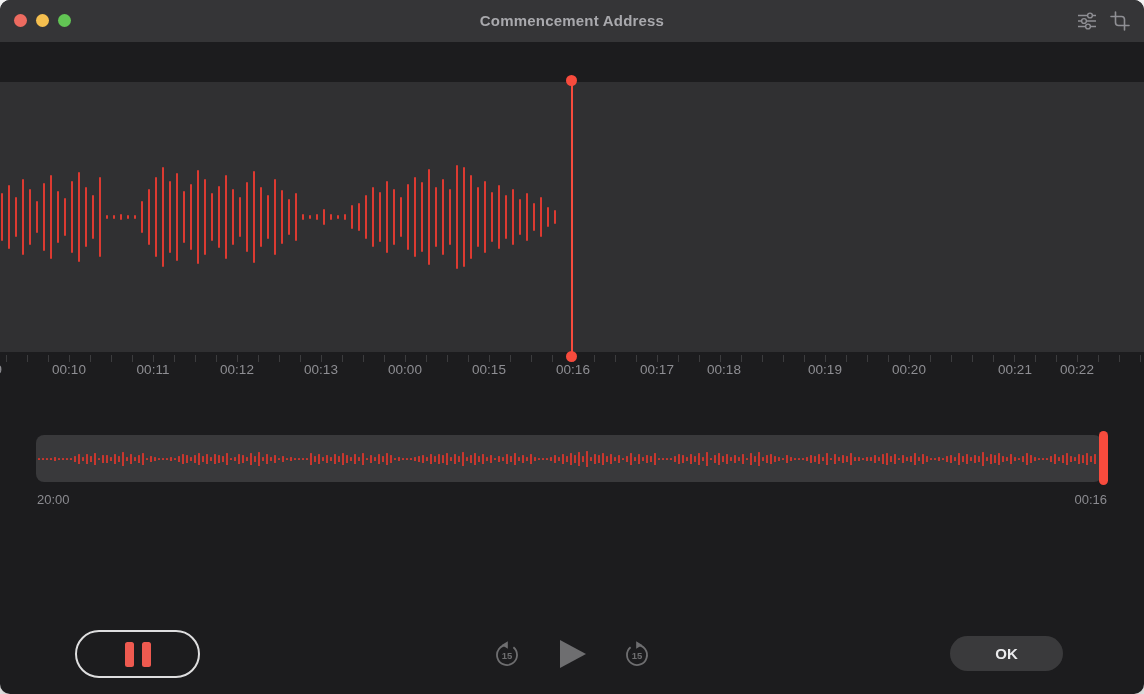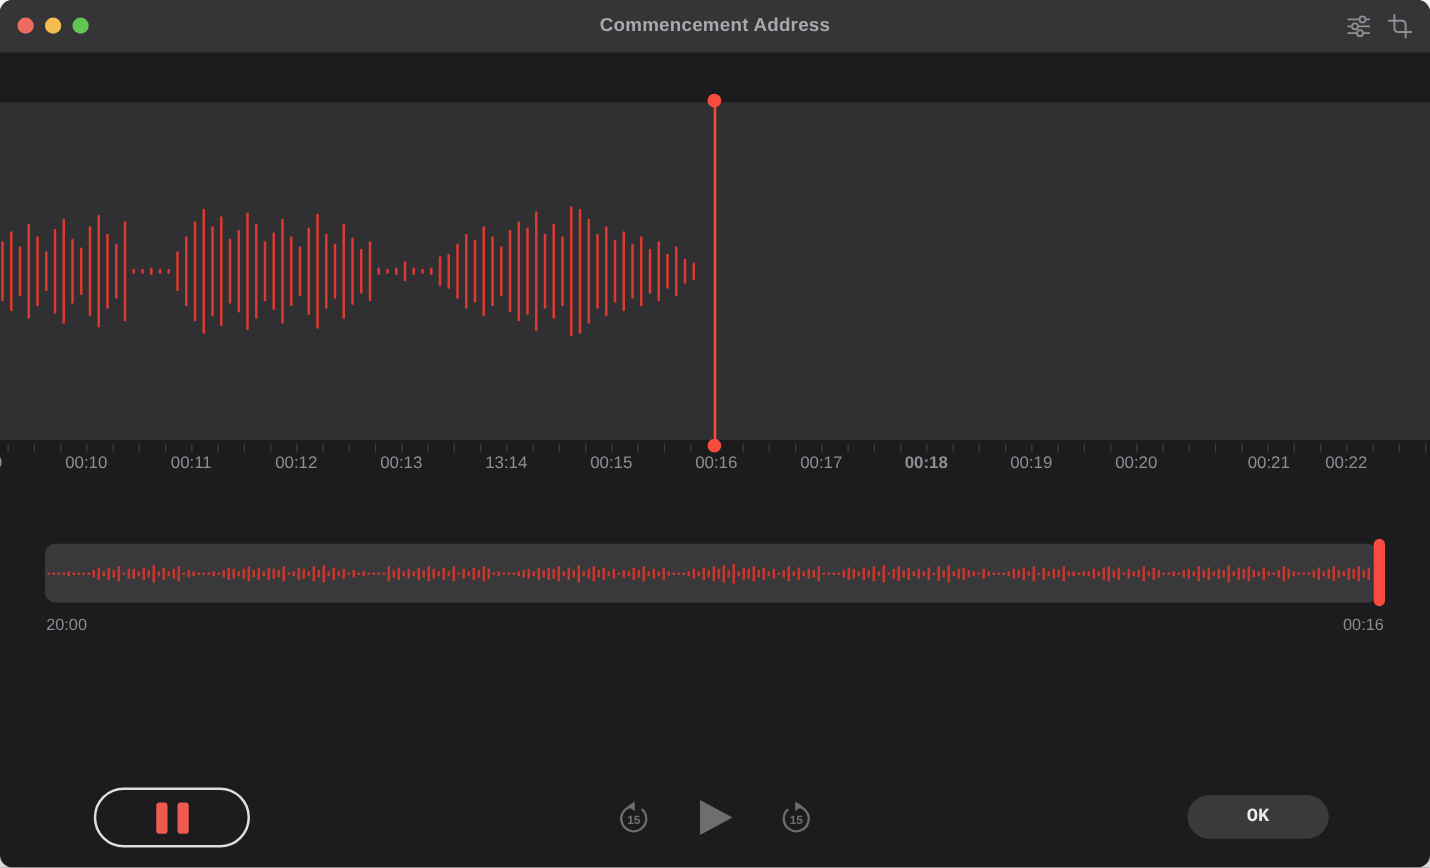--- a/index.html
+++ b/index.html
@@ -39,21 +39,21 @@
   
   .pause-btn{position:absolute;left:75px;top:630px;width:125px;height:48px;border-radius:24px;
              border:2.5px solid #dededf;background:transparent;box-sizing:border-box;
              display:flex;align-items:center;justify-content:center;gap:8px;cursor:pointer;}
   .pause-bar{width:9px;height:25px;border-radius:2.5px;}
   .skip-btn{position:absolute;top:639px;width:30px;height:30px;background:none;border:none;padding:0;cursor:pointer;}
   .skip-back{left:492px;} .skip-fwd{left:622px;}
   .play-btn{position:absolute;left:559px;top:639px;width:28px;height:30px;background:none;border:none;padding:0;cursor:pointer;}
   .ok-btn{position:absolute;left:950px;top:636px;width:113px;height:35px;border-radius:17.5px;
           background:#3a3a3c;border:none;color:#ebebed;font-size:15px;font-weight:700;
-          font-family:Liberation Mono, monospace;cursor:pointer;}
+          font-family:Liberation Sans, sans-serif;cursor:pointer;}
 </style>
 </head>
 <body>
 
 <div class="window">
 
   <div class="titlebar">
     <span class="traffic t-close" style="background: rgb(237, 107, 96);"></span>
     <span class="traffic t-min" style="background: rgb(245, 191, 79);"></span>
     <span class="traffic t-zoom" style="background: rgb(98, 197, 84);"></span>
@@ -216,25 +216,25 @@
       <div class="tick" style="left: 1056px;"></div>
       <div class="tick" style="left: 1077px;"></div>
       <div class="tick" style="left: 1098px;"></div>
       <div class="tick" style="left: 1119px;"></div>
       <div class="tick" style="left: 1140px;"></div>
       <div class="ruler-label" style="left: -15px;">00:09</div>
       <div class="ruler-label" style="left: 69px;">00:10</div>
       <div class="ruler-label" style="left: 153px;">00:11</div>
       <div class="ruler-label" style="left: 237px;">00:12</div>
       <div class="ruler-label" style="left: 321px;">00:13</div>
-      <div class="ruler-label" style="left: 405px;">13:14</div>
+      <div class="ruler-label" style="left: 405px;">00:00</div>
       <div class="ruler-label" style="left: 489px;">00:15</div>
       <div class="ruler-label" style="left: 573px;">00:16</div>
       <div class="ruler-label" style="left: 657px;">00:17</div>
-      <div class="ruler-label" style="left: 741px; font-weight: bold;">00:18</div>
+      <div class="ruler-label" style="left: 724px;">00:18</div>
       <div class="ruler-label" style="left: 825px;">00:19</div>
       <div class="ruler-label" style="left: 909px;">00:20</div>
       <div class="ruler-label" style="left: 1015px;">00:21</div>
       <div class="ruler-label" style="left: 1077px;">00:22</div>
     </div>
 
   <div class="playhead-line" id="ph-line" style="background: rgb(247, 75, 61);"></div>
   <div class="playhead-dot dot-top" id="ph-dot-top" style="background: rgb(247, 75, 61);"></div>
   <div class="playhead-dot dot-bottom" id="ph-dot-bot" style="background: rgb(247, 75, 61);"></div>
 

